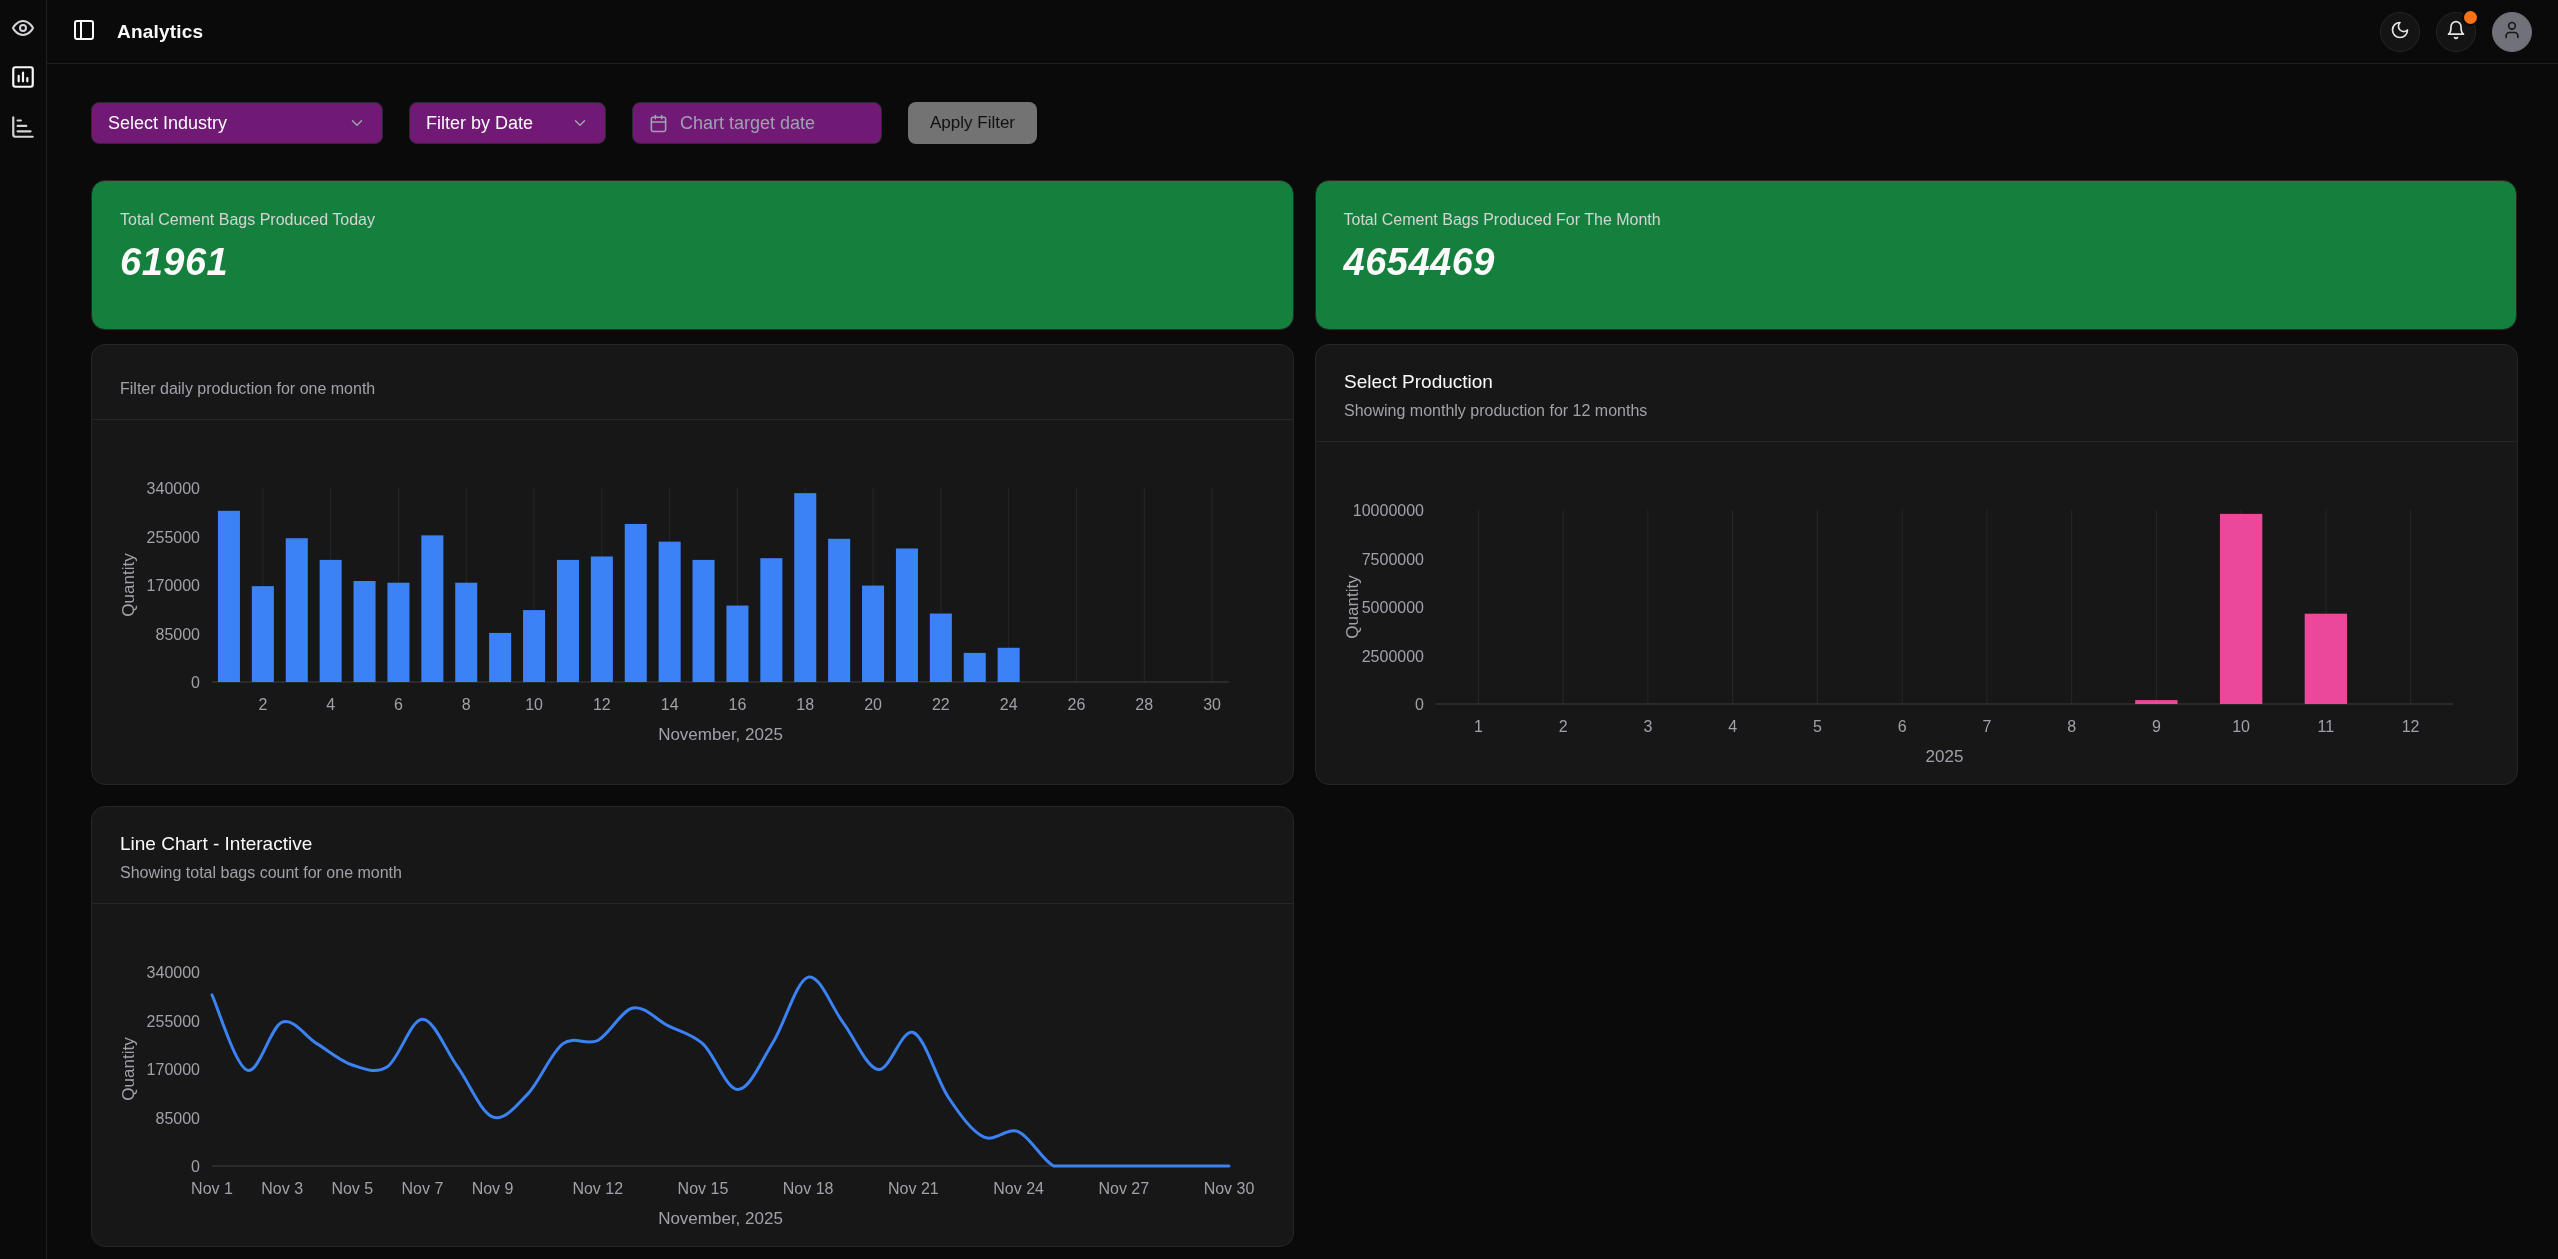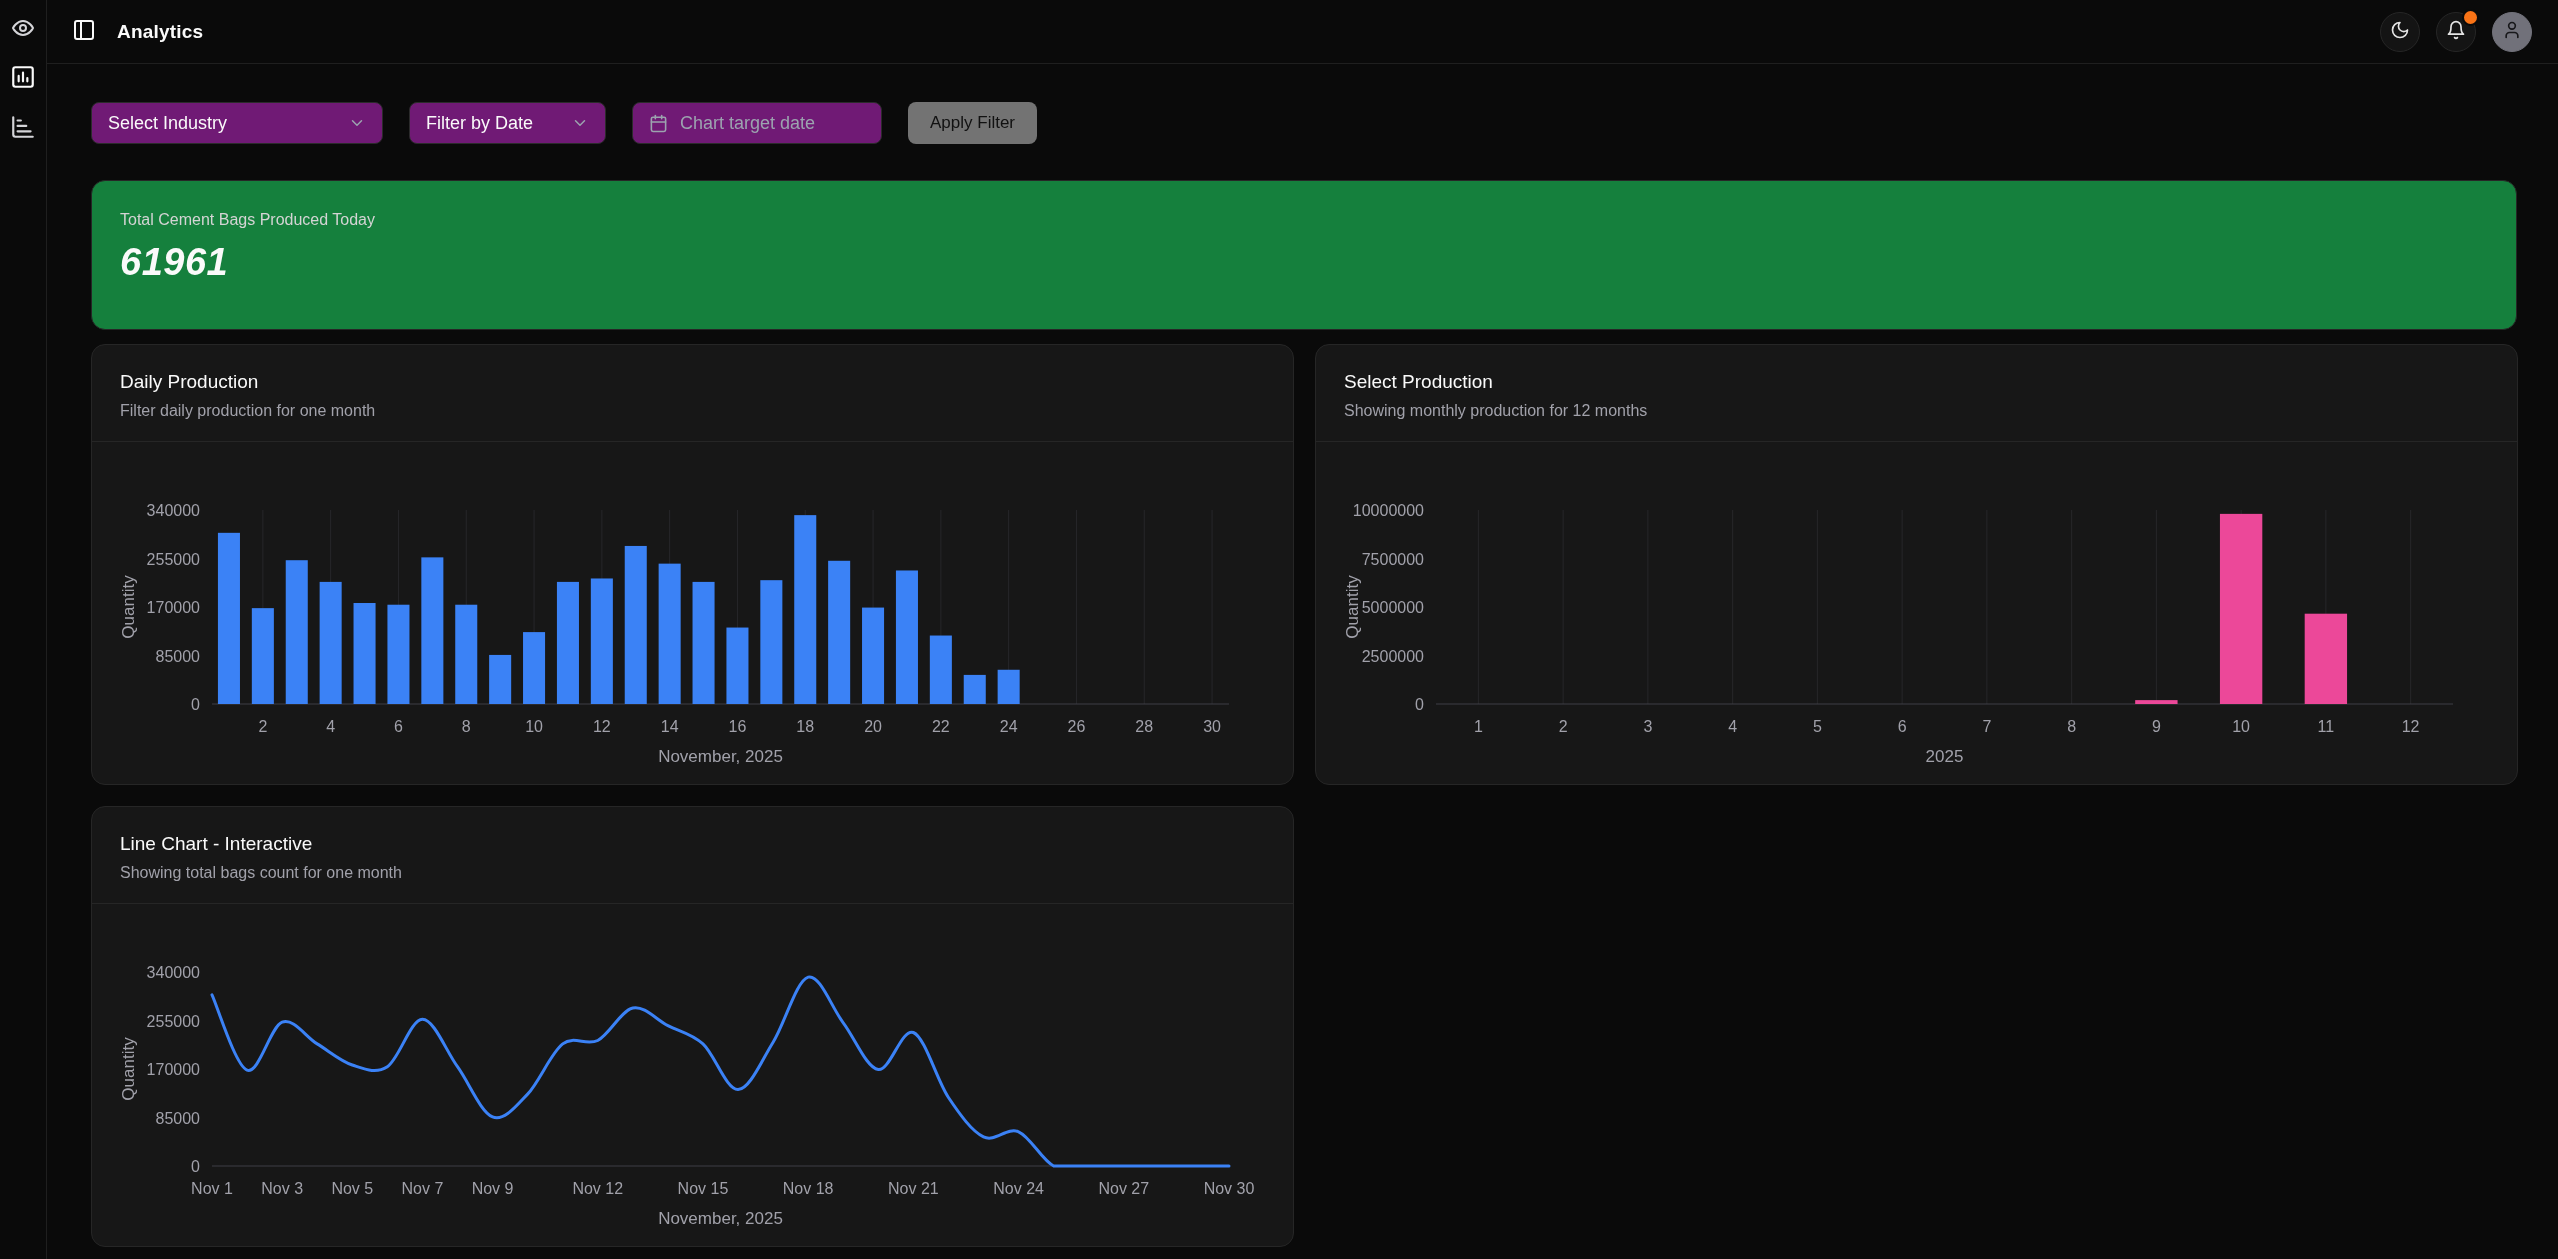--- a/index.html
+++ b/index.html
@@ -196,26 +196,29 @@
           <span>Chart target date</span>
         </button>
         <button class="apply-btn">Apply Filter</button>
       </div>
 
       <div class="stats-row">
         <div class="stat-card">
           <div class="stat-label">Total Cement Bags Produced Today</div>
           <div class="stat-value">61961</div>
         </div>
+        <div class="stat-card">
+          <div class="stat-label">Total Cement Bags Produced For The Month</div>
+          <div class="stat-value">4654469</div>
+        </div>
       </div>
 
       <div class="charts-row">
         <div class="chart-card">
           <div class="card-header">
-            <div class="card-title">Daily Production</div>
             <div class="card-subtitle">Filter daily production for one month</div>
           </div>
           <div class="chart-body">
             <svg width="1201" height="300" viewBox="0 0 1201 300">
                 <line x1="170.85" x2="170.85" y1="40" y2="234" class="grid"></line>
                 <line x1="238.65" x2="238.65" y1="40" y2="234" class="grid"></line>
                 <line x1="306.45" x2="306.45" y1="40" y2="234" class="grid"></line>
                 <line x1="374.25" x2="374.25" y1="40" y2="234" class="grid"></line>
                 <line x1="442.05" x2="442.05" y1="40" y2="234" class="grid"></line>
                 <line x1="509.85" x2="509.85" y1="40" y2="234" class="grid"></line>

